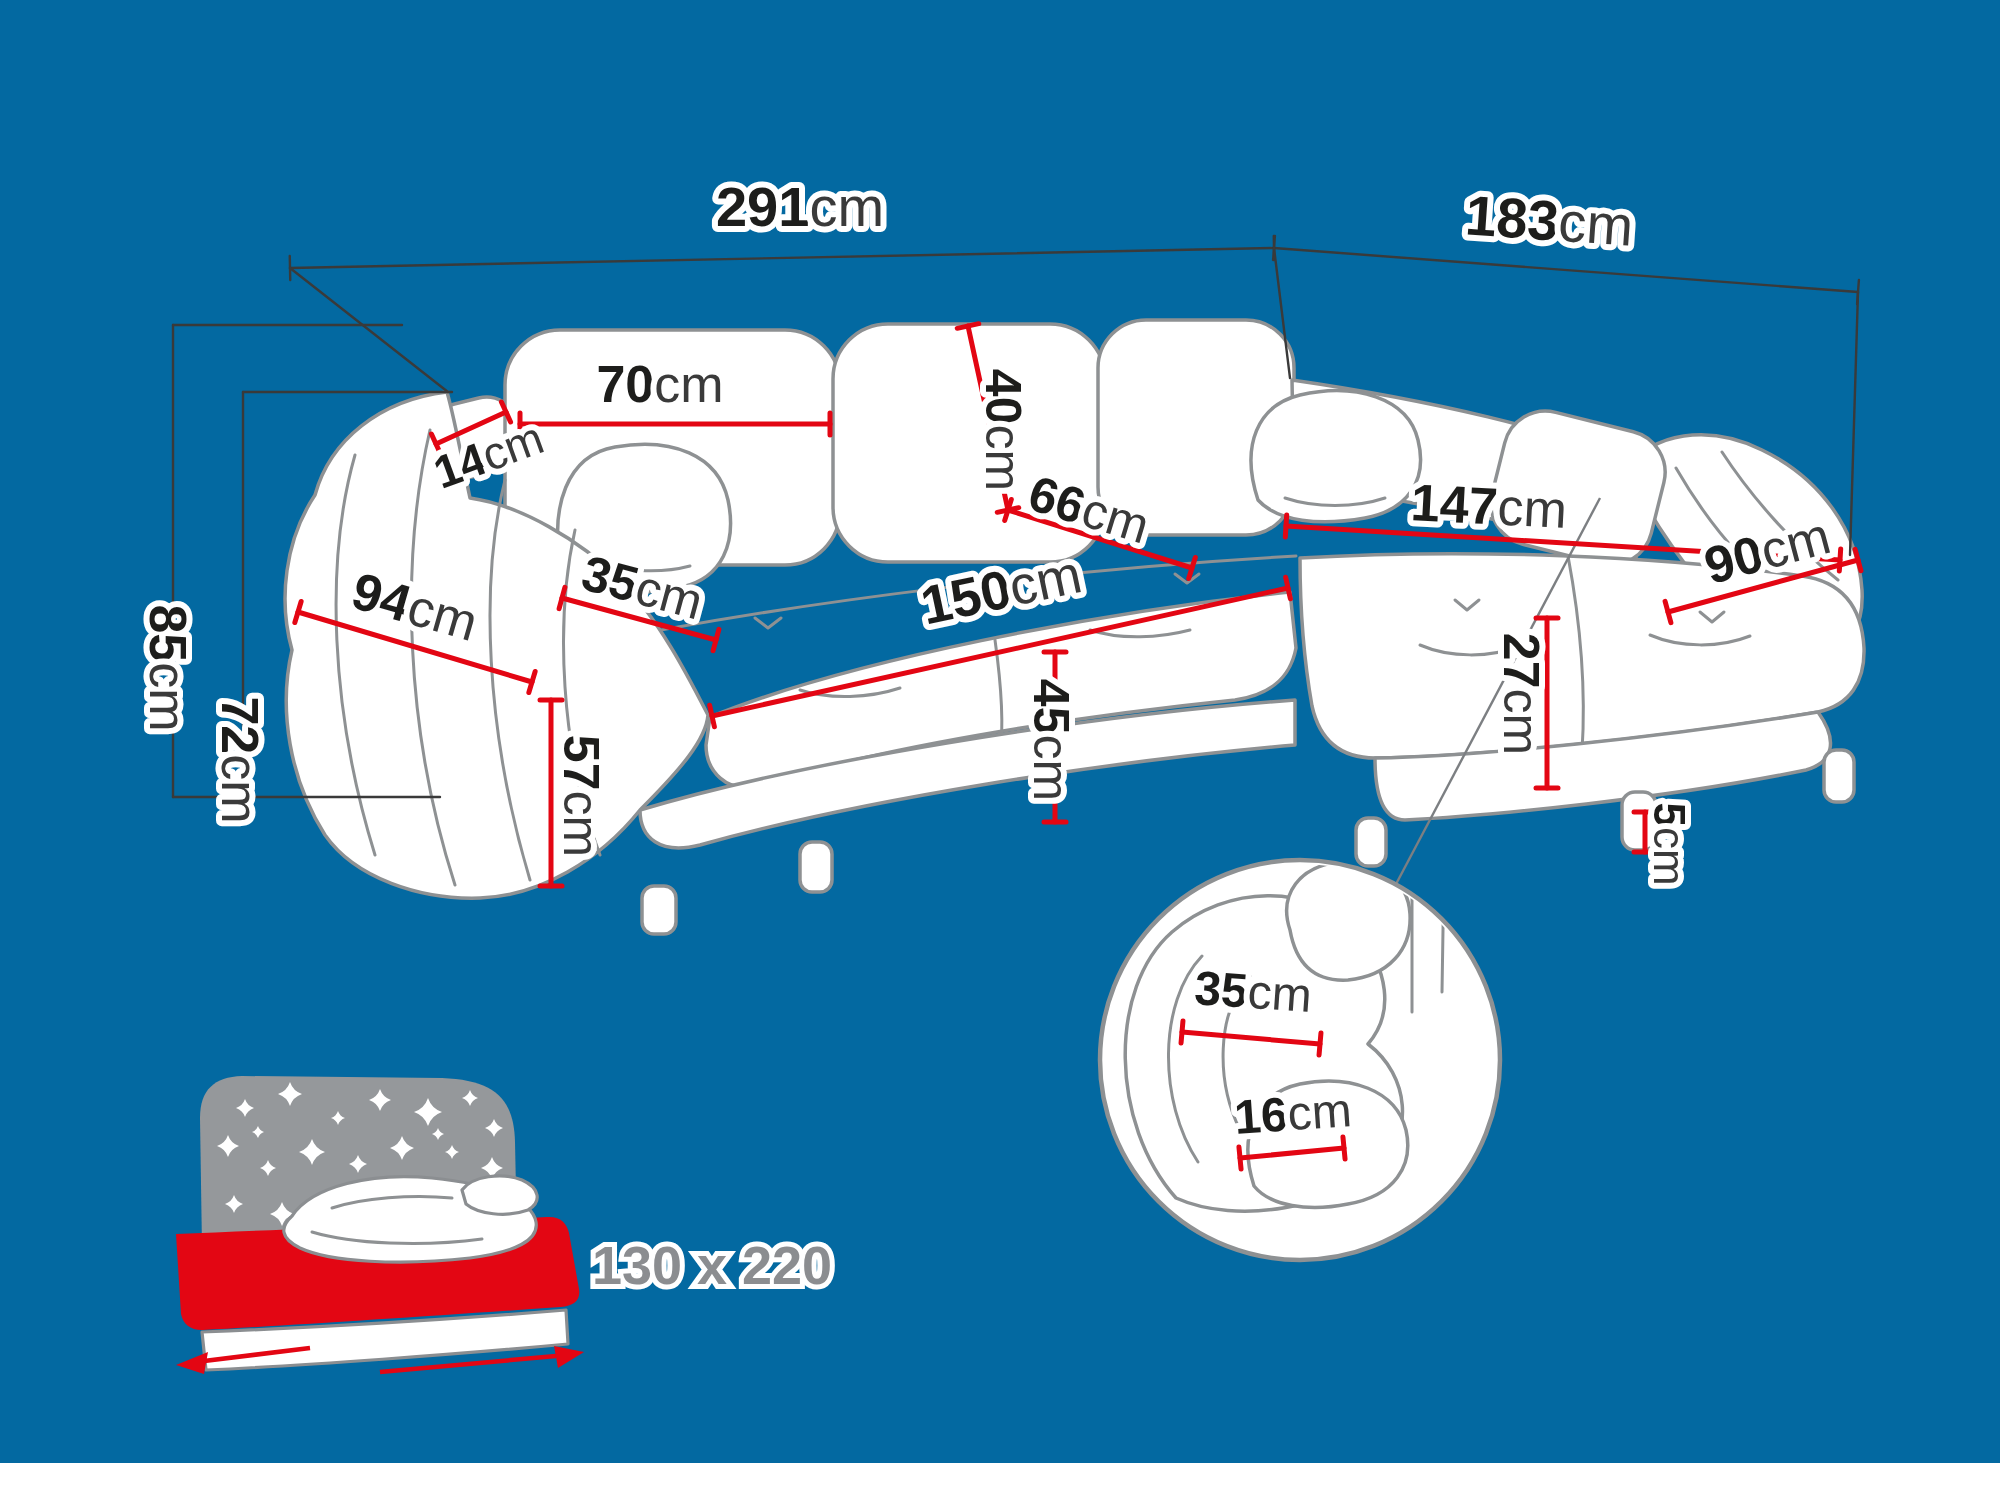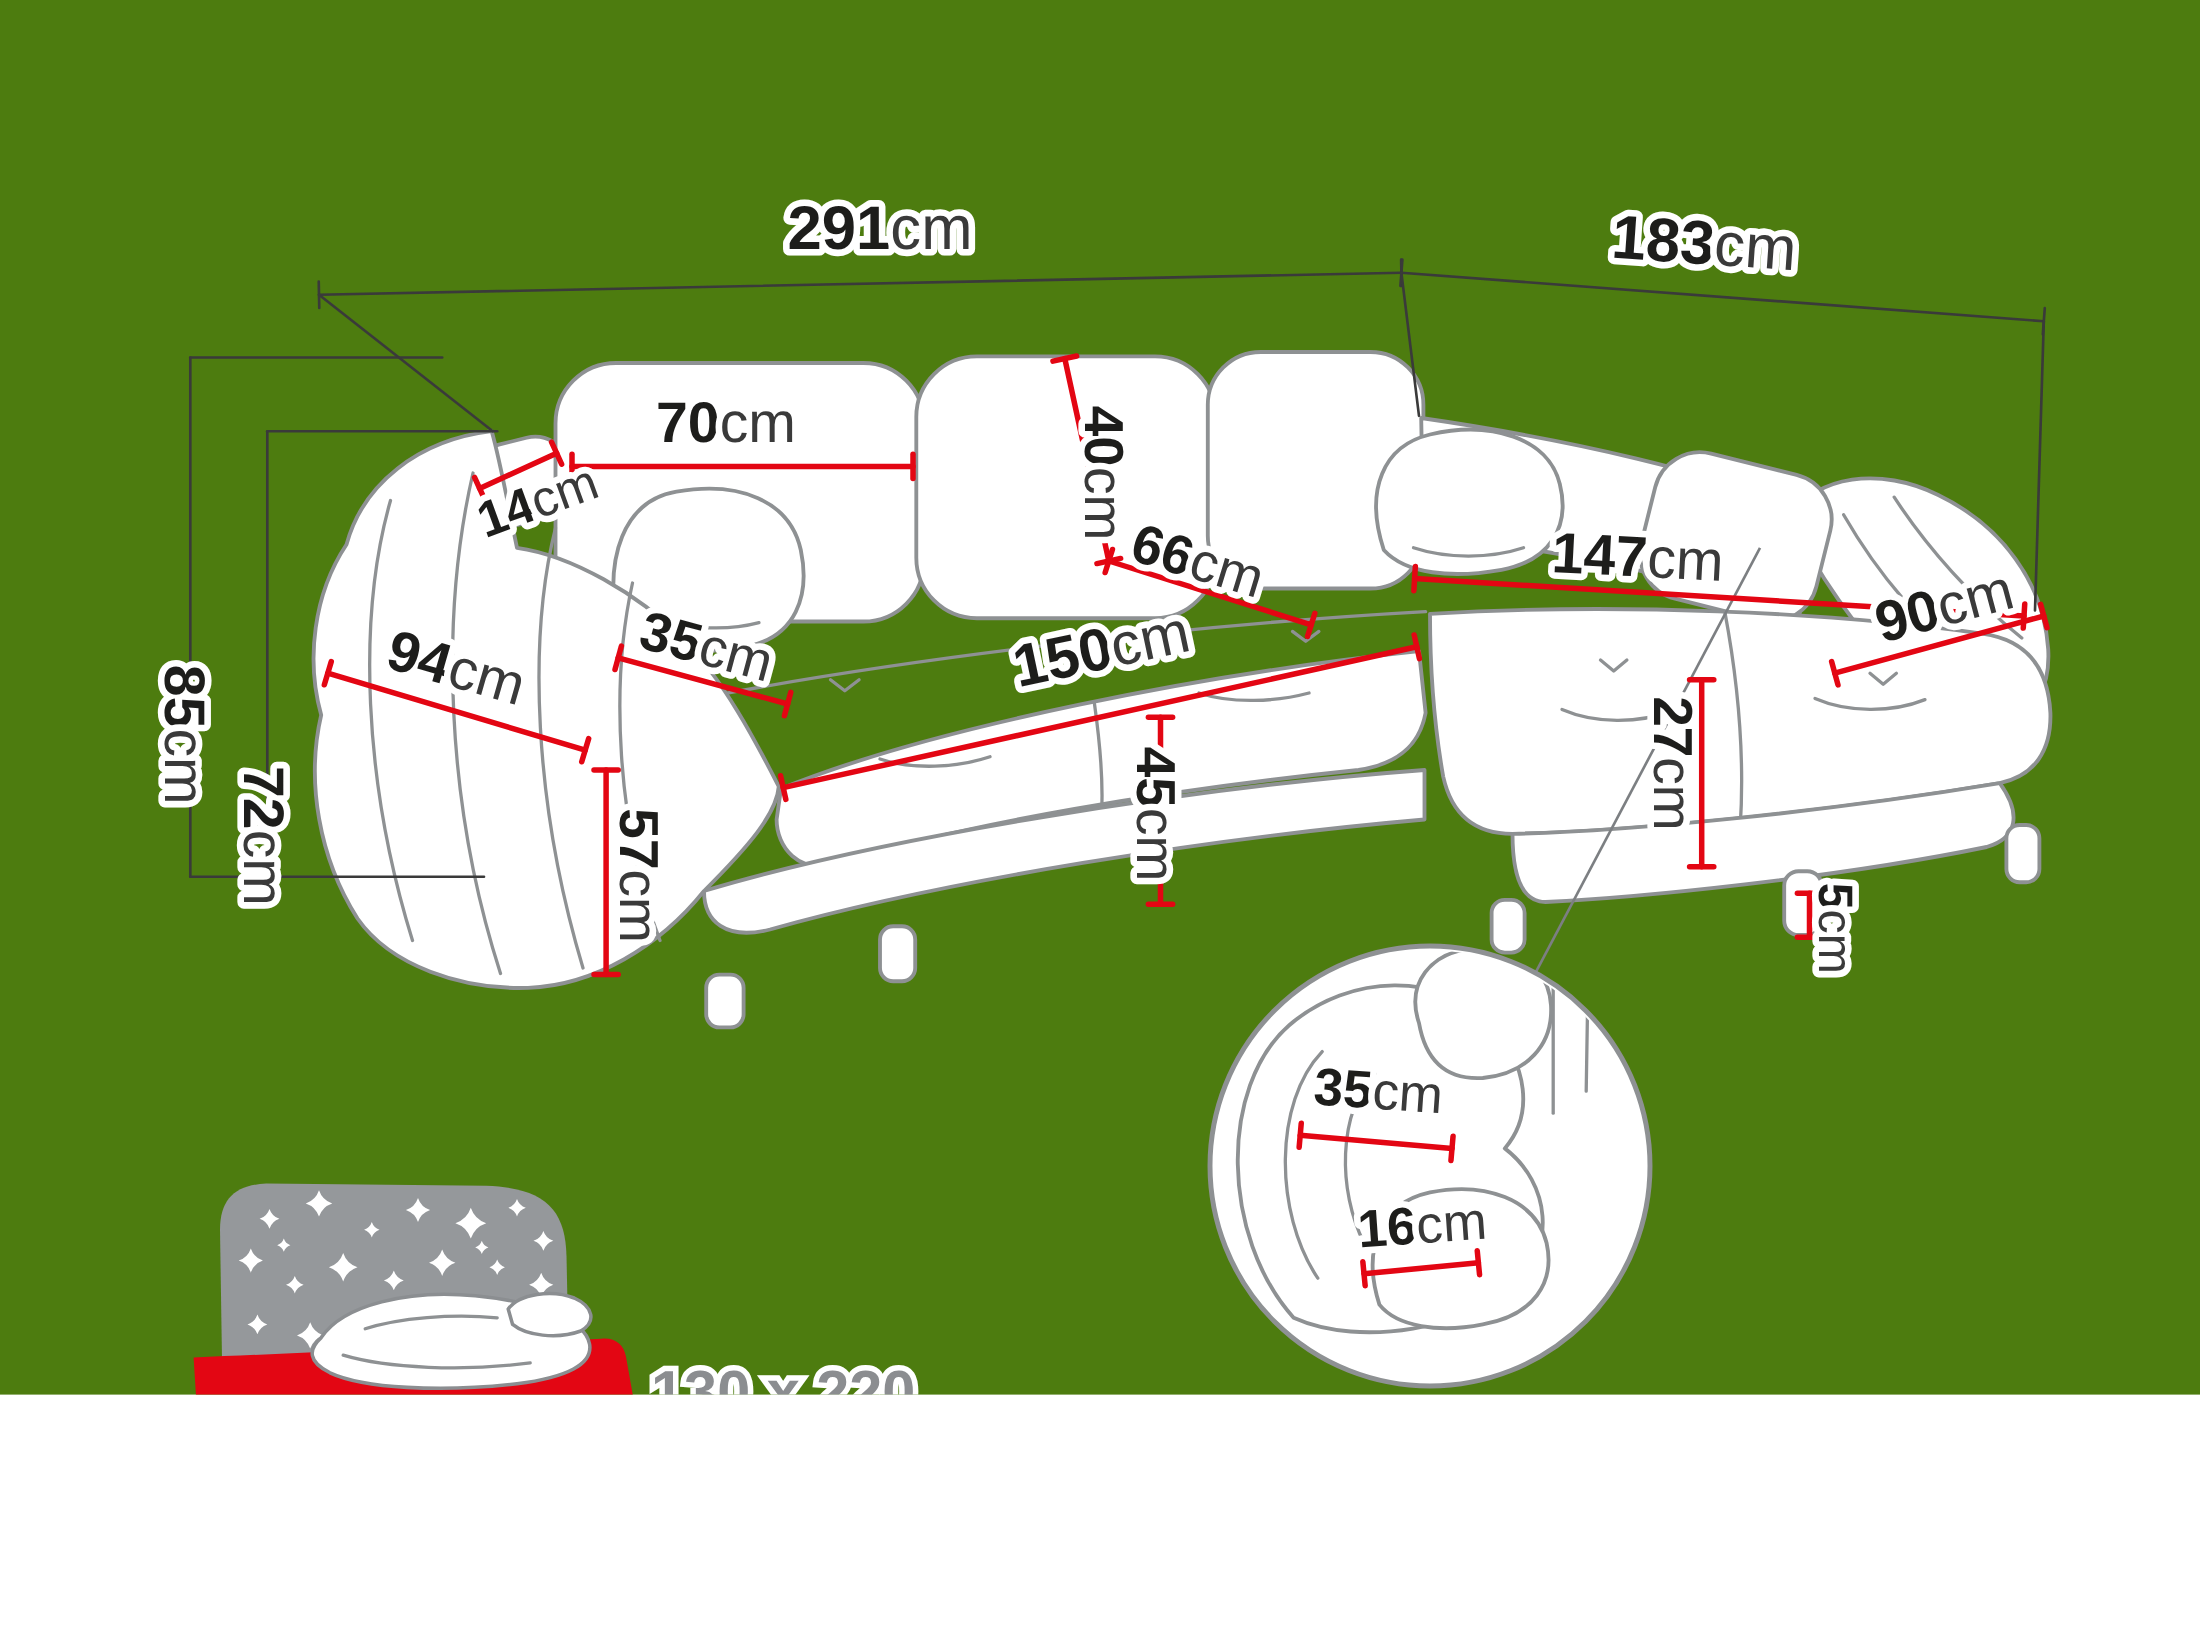--- a/index.html
+++ b/index.html
@@ -1,16 +1,16 @@
 <!DOCTYPE html>
 <html><head>
 <meta charset="utf-8">
 <style>
   html,body{margin:0;padding:0;background:#fff;}
-  .page{position:relative;width:2000px;height:1268px;background:#4d7c0f;overflow:hidden;
+  .page{position:relative;width:2000px;height:1463px;background:#0369a1;overflow:hidden;
         font-family:"Liberation Sans","DejaVu Sans",sans-serif;}
   svg{display:block;}
   
   .s{fill:#ffffff;stroke:#8e9193;stroke-width:3.5;stroke-linecap:round;stroke-linejoin:round;}
   .t{fill:none;stroke:#8e9193;stroke-width:3;stroke-linecap:round;stroke-linejoin:round;}
   .gray-fill{fill:#95989b;stroke:none;}
   .white-shape{fill:#ffffff;stroke:#8b8e91;stroke-width:3.2;stroke-linejoin:round;stroke-linecap:round;}
   .red-fill{fill:#e30613;stroke:none;}
   
   .dim{fill:#1d1d1b;paint-order:stroke;stroke:#ffffff;stroke-width:12px;stroke-linejoin:round;}

